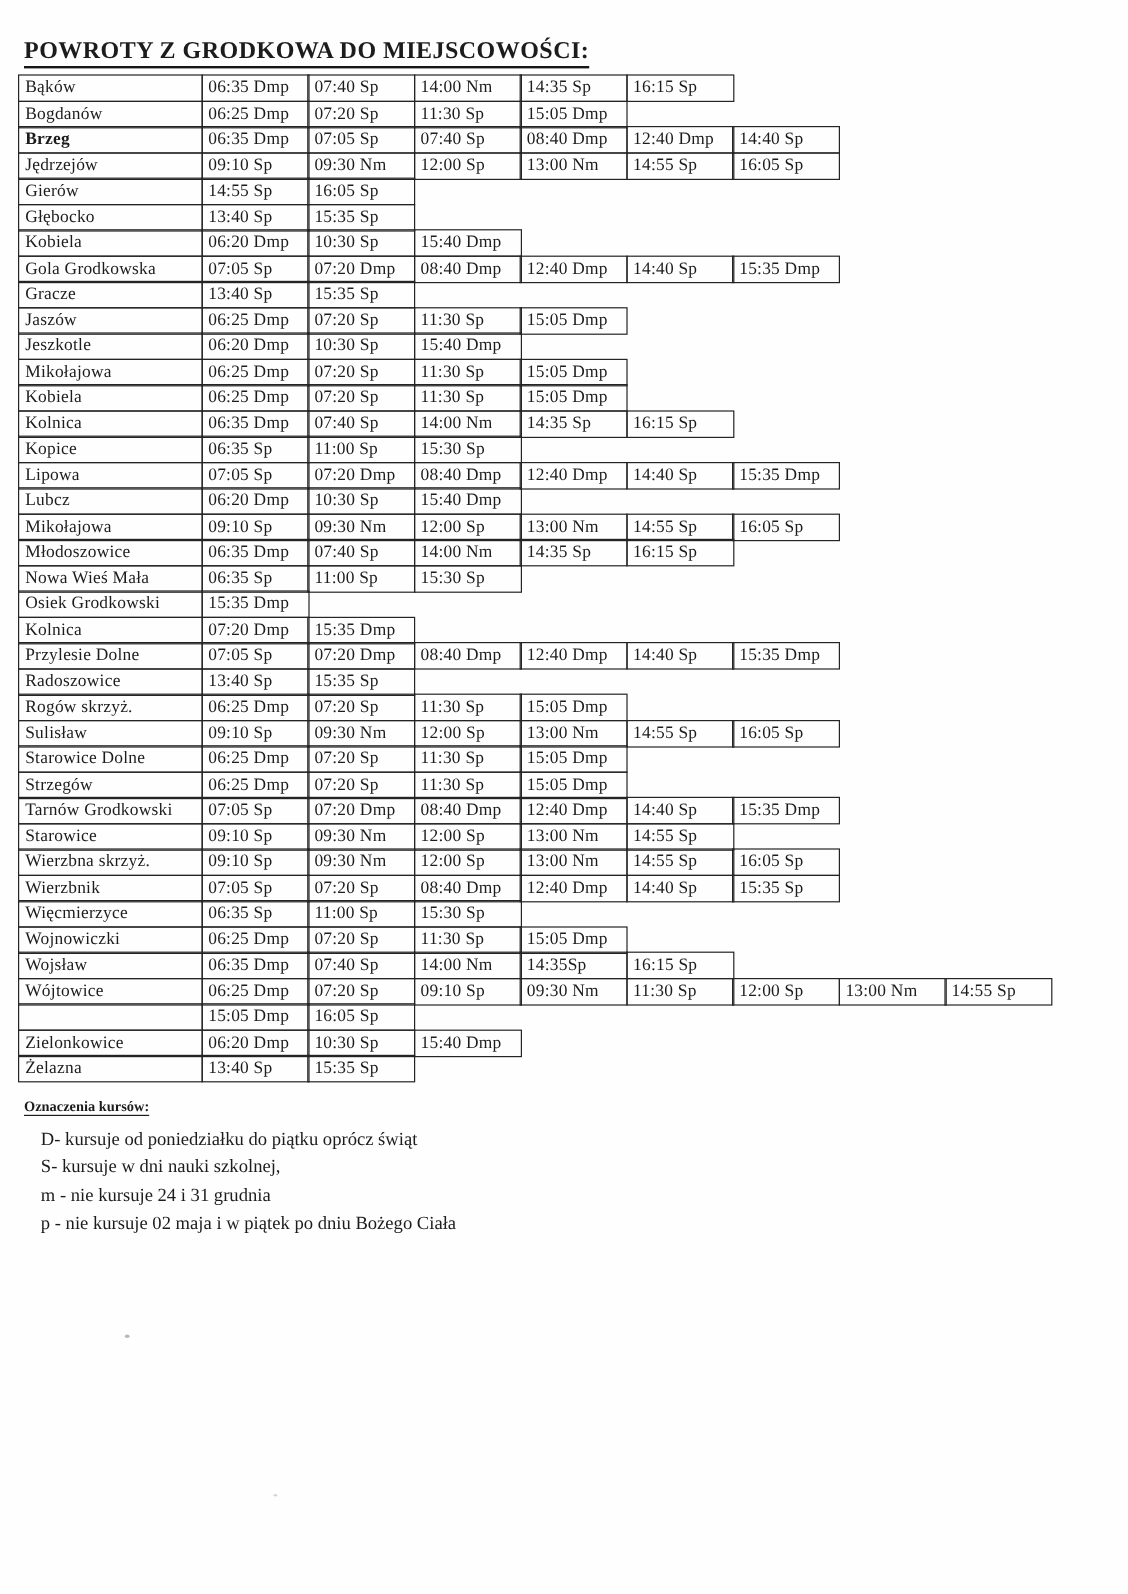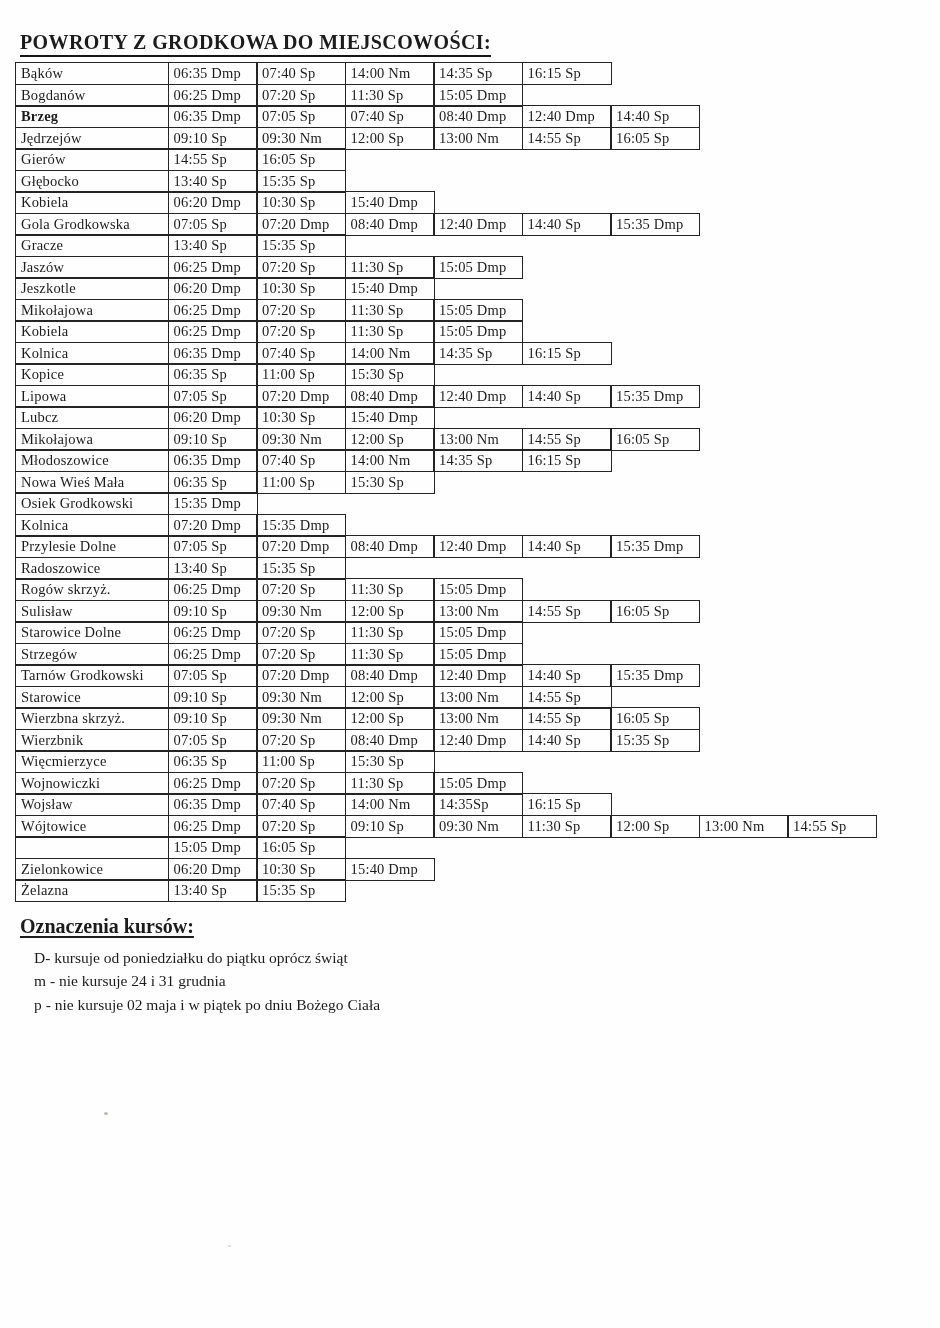--- a/index.html
+++ b/index.html
@@ -40,21 +40,21 @@
   .cell.time{width:90px;padding-left:5px;}
   #legend{
     position:absolute;left:20px;top:915px;
     font-size:15.5px;
   }
   #legend-heading{
     font-weight:bold;
     text-decoration:underline;
     text-underline-offset:3px;
     margin-bottom:8px;
-    font-size:20px;
+    font-size:12px;
   }
   .legend-line{
     line-height:23.3px;
     white-space:nowrap;
     margin-left:14px;
   }
   .scan-dot{
     position:absolute;background:#b9b9b4;border-radius:50%;
   }
   #scan-dot-1{left:104px;top:1112px;width:4px;height:3px;}
@@ -349,20 +349,21 @@
       <div class="trow">
         <div class="cell name">Żelazna</div>
         <div class="cell time">13:40 Sp</div>
         <div class="cell time">15:35 Sp</div>
       </div>
     </div>
 
   <div id="legend">
     <div id="legend-heading">Oznaczenia kursów:</div>
     <div class="legend-line">D- kursuje od poniedziałku do piątku oprócz świąt</div>
+    <div class="legend-line">S- kursuje w dni nauki szkolnej,</div>
     <div class="legend-line">m - nie kursuje 24 i 31 grudnia</div>
     <div class="legend-line">p - nie kursuje 02 maja i w piątek po dniu Bożego Ciała</div>
   </div>
 
   <div class="scan-dot" id="scan-dot-1"></div>
   <div class="scan-dot" id="scan-dot-2"></div>
   <div id="scan-edge-bottom"></div>
 
 </div>
 

